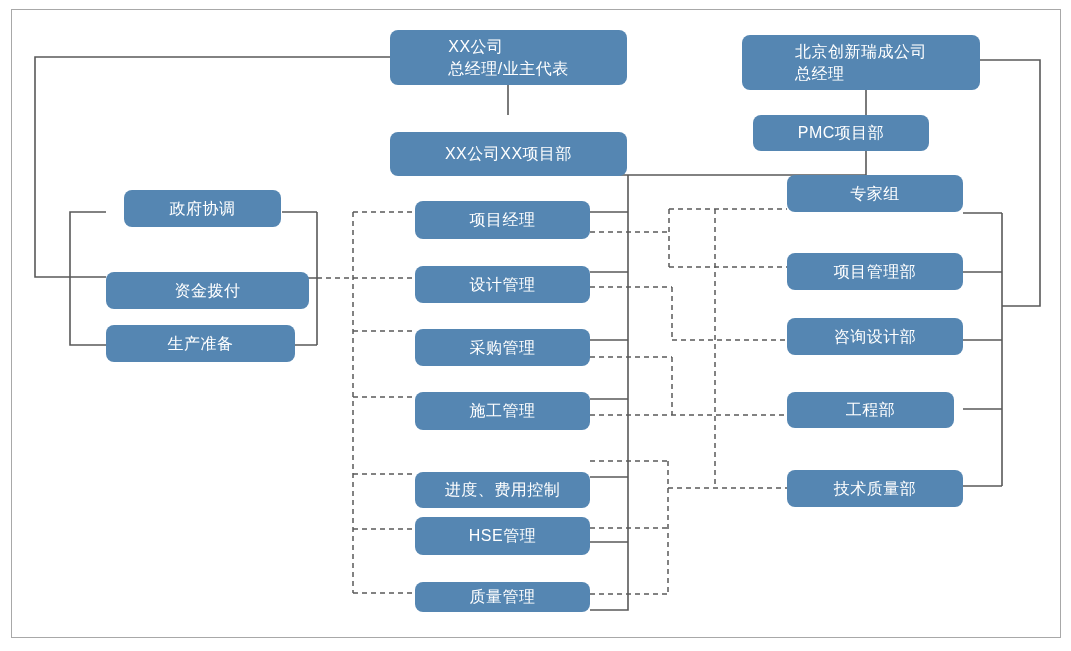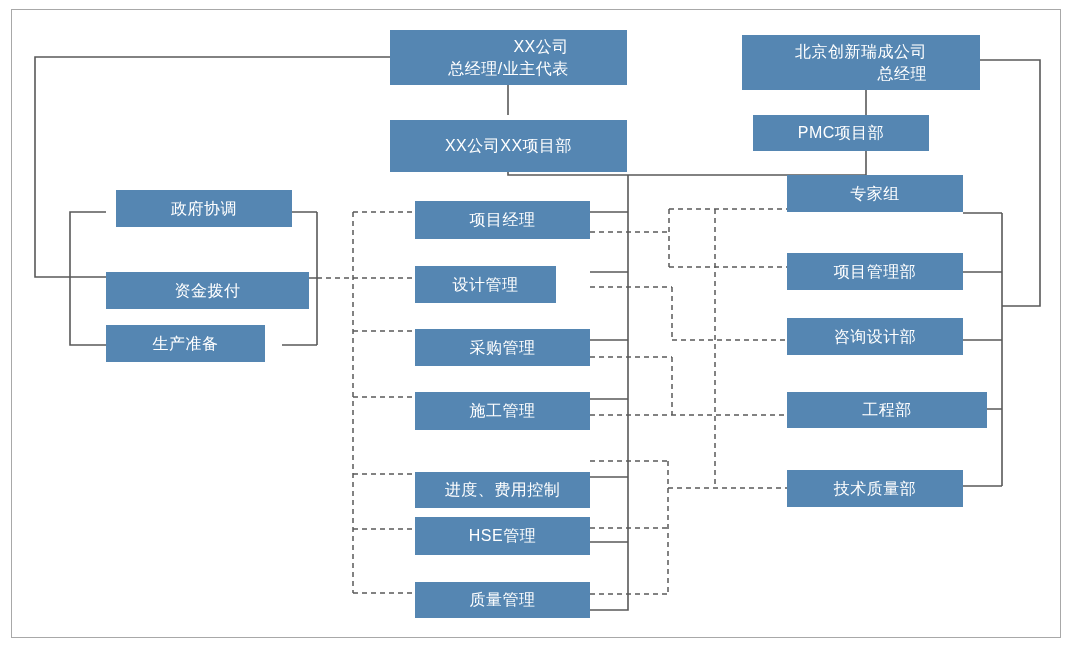--- a/index.html
+++ b/index.html
@@ -12,22 +12,22 @@
     border:1px solid var(--frame_border,#a8a8a8);box-sizing:border-box;
   }
   svg.wires{position:absolute;left:0;top:0;pointer-events:none;}
   .wire{fill:none;stroke:var(--line_color,#595959);stroke-width:1.6;}
   .wire.dashed{stroke-dasharray:5 4;stroke-width:1.5;}
   .node{
     position:absolute;box-sizing:border-box;
     background:var(--box_fill,#5586b2);
     color:var(--box_text,#ffffff);
     display:flex;align-items:center;justify-content:center;
-    text-align:right;font-size:16px;line-height:1.35;
-    white-space:pre-line;letter-spacing:0.5px;
+    text-align:left;font-size:16px;line-height:1.35;
+    white-space:pre-line;letter-spacing:0.5px;border-radius:8px;
   }
 </style>
 </head>
 <body>
 
 <div id="canvas">
   <div id="frame"></div>
 
   <svg class="wires" width="1071" height="651">
     <g>
@@ -97,33 +97,33 @@
       <line class="wire dashed" x1="715" y1="209" x2="715" y2="488"></line>
       <line class="wire dashed" x1="590" y1="528" x2="668" y2="528"></line>
       <line class="wire dashed" x1="590" y1="594" x2="668" y2="594"></line>
     </g>
   </svg>
 
   <div class="node" style="left:390px;top:30px;width:237px;height:55px">XX公司
 总经理/业主代表</div>
   <div class="node" style="left:742px;top:35px;width:238px;height:55px">北京创新瑞成公司
 总经理</div>
-  <div class="node" style="left:390px;top:120px;width:237px;height:52px">XX公司XX项目部</div>
+  <div class="node" style="left:390px;top:132px;width:237px;height:44px">XX公司XX项目部</div>
   <div class="node" style="left:753px;top:115px;width:176px;height:36px">PMC项目部</div>
 
-  <div class="node" style="left:116px;top:190px;width:176px;height:37px">政府协调</div>
+  <div class="node" style="left:124px;top:190px;width:157px;height:37px">政府协调</div>
   <div class="node" style="left:106px;top:272px;width:203px;height:37px">资金拨付</div>
-  <div class="node" style="left:106px;top:325px;width:159px;height:37px">生产准备</div>
+  <div class="node" style="left:106px;top:325px;width:189px;height:37px">生产准备</div>
 
   <div class="node" style="left:415px;top:201px;width:175px;height:38px">项目经理</div>
-  <div class="node" style="left:415px;top:266px;width:141px;height:37px">设计管理</div>
+  <div class="node" style="left:415px;top:266px;width:175px;height:37px">设计管理</div>
   <div class="node" style="left:415px;top:329px;width:175px;height:37px">采购管理</div>
   <div class="node" style="left:415px;top:392px;width:175px;height:38px">施工管理</div>
   <div class="node" style="left:415px;top:472px;width:175px;height:36px">进度、费用控制</div>
   <div class="node" style="left:415px;top:517px;width:175px;height:38px">HSE管理</div>
-  <div class="node" style="left:415px;top:582px;width:175px;height:36px">质量管理</div>
+  <div class="node" style="left:415px;top:582px;width:175px;height:30px">质量管理</div>
 
   <div class="node" style="left:787px;top:175px;width:176px;height:37px">专家组</div>
   <div class="node" style="left:787px;top:253px;width:176px;height:37px">项目管理部</div>
   <div class="node" style="left:787px;top:318px;width:176px;height:37px">咨询设计部</div>
-  <div class="node" style="left:787px;top:392px;width:200px;height:36px">工程部</div>
+  <div class="node" style="left:787px;top:392px;width:167px;height:36px">工程部</div>
   <div class="node" style="left:787px;top:470px;width:176px;height:37px">技术质量部</div>
 </div>
 
 </body></html>

